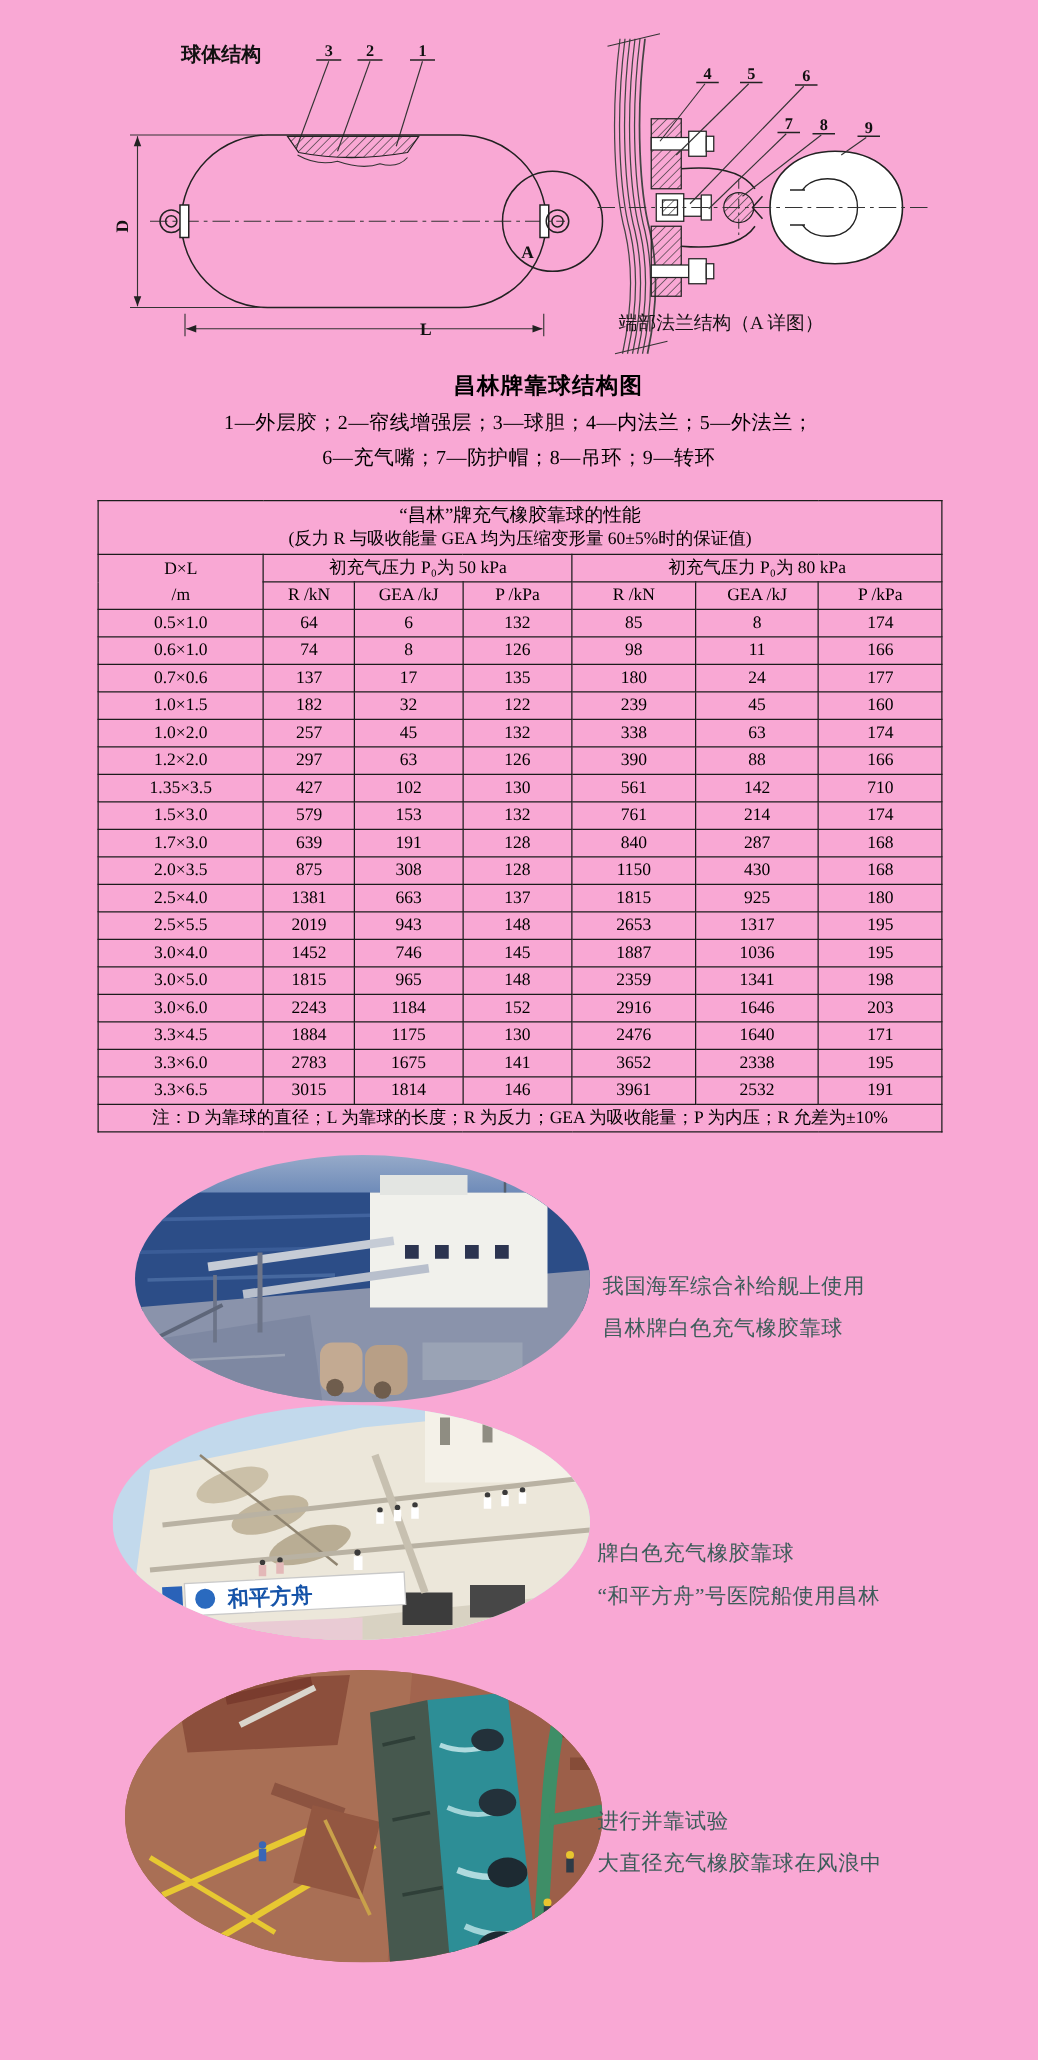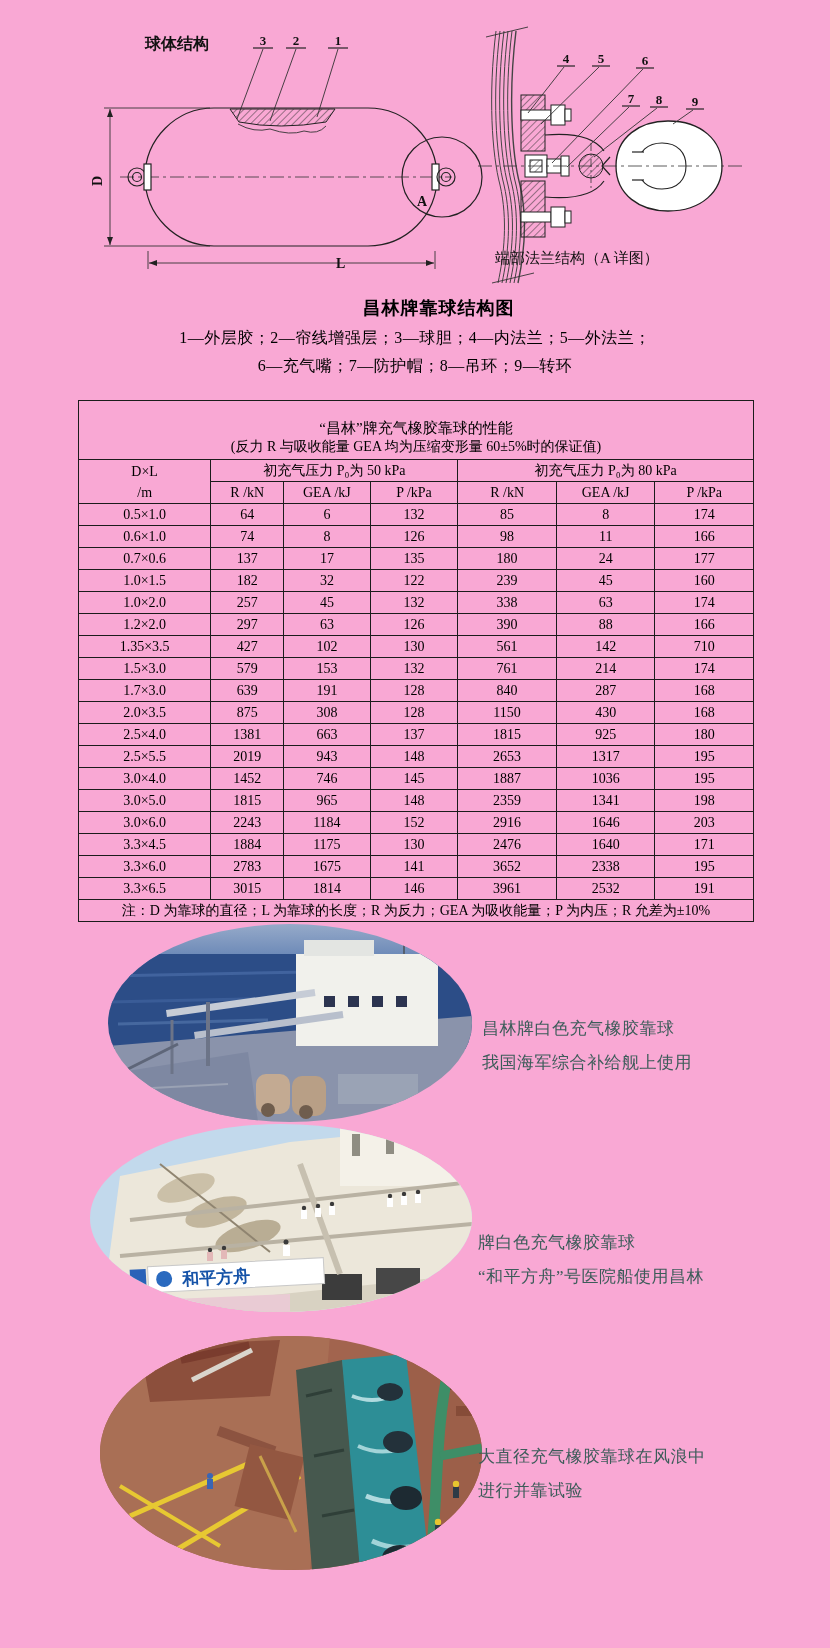--- a/index.html
+++ b/index.html
@@ -17,21 +17,21 @@
   .fig-caption{position:absolute;left:0;right:0;top:296px;text-align:center;
                font-size:18px;font-weight:bold;letter-spacing:1px;padding-left:47px;}
   .legend-line{position:absolute;left:0;right:0;text-align:center;font-size:16px;letter-spacing:0.5px;}
   .legend-1{top:328px;}
   .legend-2{top:356px;}
   
   table.perf{position:absolute;left:78px;top:400px;width:676px;border-collapse:collapse;table-layout:fixed;}
   .perf td{border:1px solid #1c1c1c;text-align:center;vertical-align:middle;
            font-size:14px;padding:0 2px;height:21px;line-height:21px;}
   .perf .title-cell{height:auto;line-height:normal;padding:2px 0 3px 0;}
-  .tbl-title{font-size:15px;margin-top:16px;}
+  .tbl-title{font-size:15px;}
   .tbl-sub{font-size:14px;}
   .hdr2{line-height:22px;height:22px;}
   .note-cell{font-size:14px;height:24px;line-height:24px;}
   
   .photo{position:absolute;border-radius:50%;overflow:hidden;}
   .photo svg{display:block;width:100%;height:100%;}
   .photo-1{left:108px;top:924px;width:364px;height:198px;}
   .photo-2{left:90px;top:1124px;width:382px;height:188px;}
   .photo-3{left:100px;top:1336px;width:382px;height:234px;}
   .caption{position:absolute;font-size:17px;line-height:34px;color:#3d5c5a;letter-spacing:0.5px;}
@@ -407,22 +407,22 @@
         <line x1="6" y1="166" x2="120" y2="160" stroke="#9aa2b4" stroke-width="2"></line>
         <rect x="148" y="150" width="34" height="40" rx="10" fill="#c3aa92"></rect>
         <rect x="184" y="152" width="34" height="40" rx="10" fill="#b89f86"></rect>
         <circle cx="160" cy="186" r="7" fill="#6f5d4d"></circle>
         <circle cx="198" cy="188" r="7" fill="#6f5d4d"></circle>
         <rect x="230" y="150" width="80" height="30" fill="#9aa3b5"></rect>
       </g>
     </svg>
   </div>
   <div class="caption caption-1">
+    <div>我国海军综合补给舰上使用</div>
     <div>昌林牌白色充气橡胶靠球</div>
-    <div>我国海军综合补给舰上使用</div>
   </div>
 
   <div class="photo photo-2">
     <svg viewBox="0 0 382 188" preserveAspectRatio="none">
       <rect x="0" y="0" width="382" height="188" fill="#c2d9ec"></rect>
       <g>
         <polygon points="30,52 200,18 382,0 382,188 12,188" fill="#ece7da"></polygon>
         <rect x="250" y="0" width="132" height="62" fill="#f4f1e8"></rect>
         <rect x="262" y="10" width="8" height="22" fill="#8f8d82"></rect>
         <rect x="296" y="8" width="8" height="22" fill="#8f8d82"></rect>
@@ -527,17 +527,17 @@
         <circle cx="366" cy="182" r="3.2" fill="#e8c52f"></circle>
           <rect x="363" y="185" width="6" height="11" fill="#2e3a46"></rect>
         <circle cx="356" cy="148" r="3.2" fill="#e8c52f"></circle>
           <rect x="353" y="151" width="6" height="11" fill="#2e3a46"></rect>
         <circle cx="374" cy="220" r="3.2" fill="#2f2f2f"></circle>
           <rect x="371" y="223" width="6" height="10" fill="#404a55"></rect>
       </g>
     </svg>
   </div>
   <div class="caption caption-3">
+    <div>进行并靠试验</div>
     <div>大直径充气橡胶靠球在风浪中</div>
-    <div>进行并靠试验</div>
   </div>
 
 </div>
 
 </body></html>

